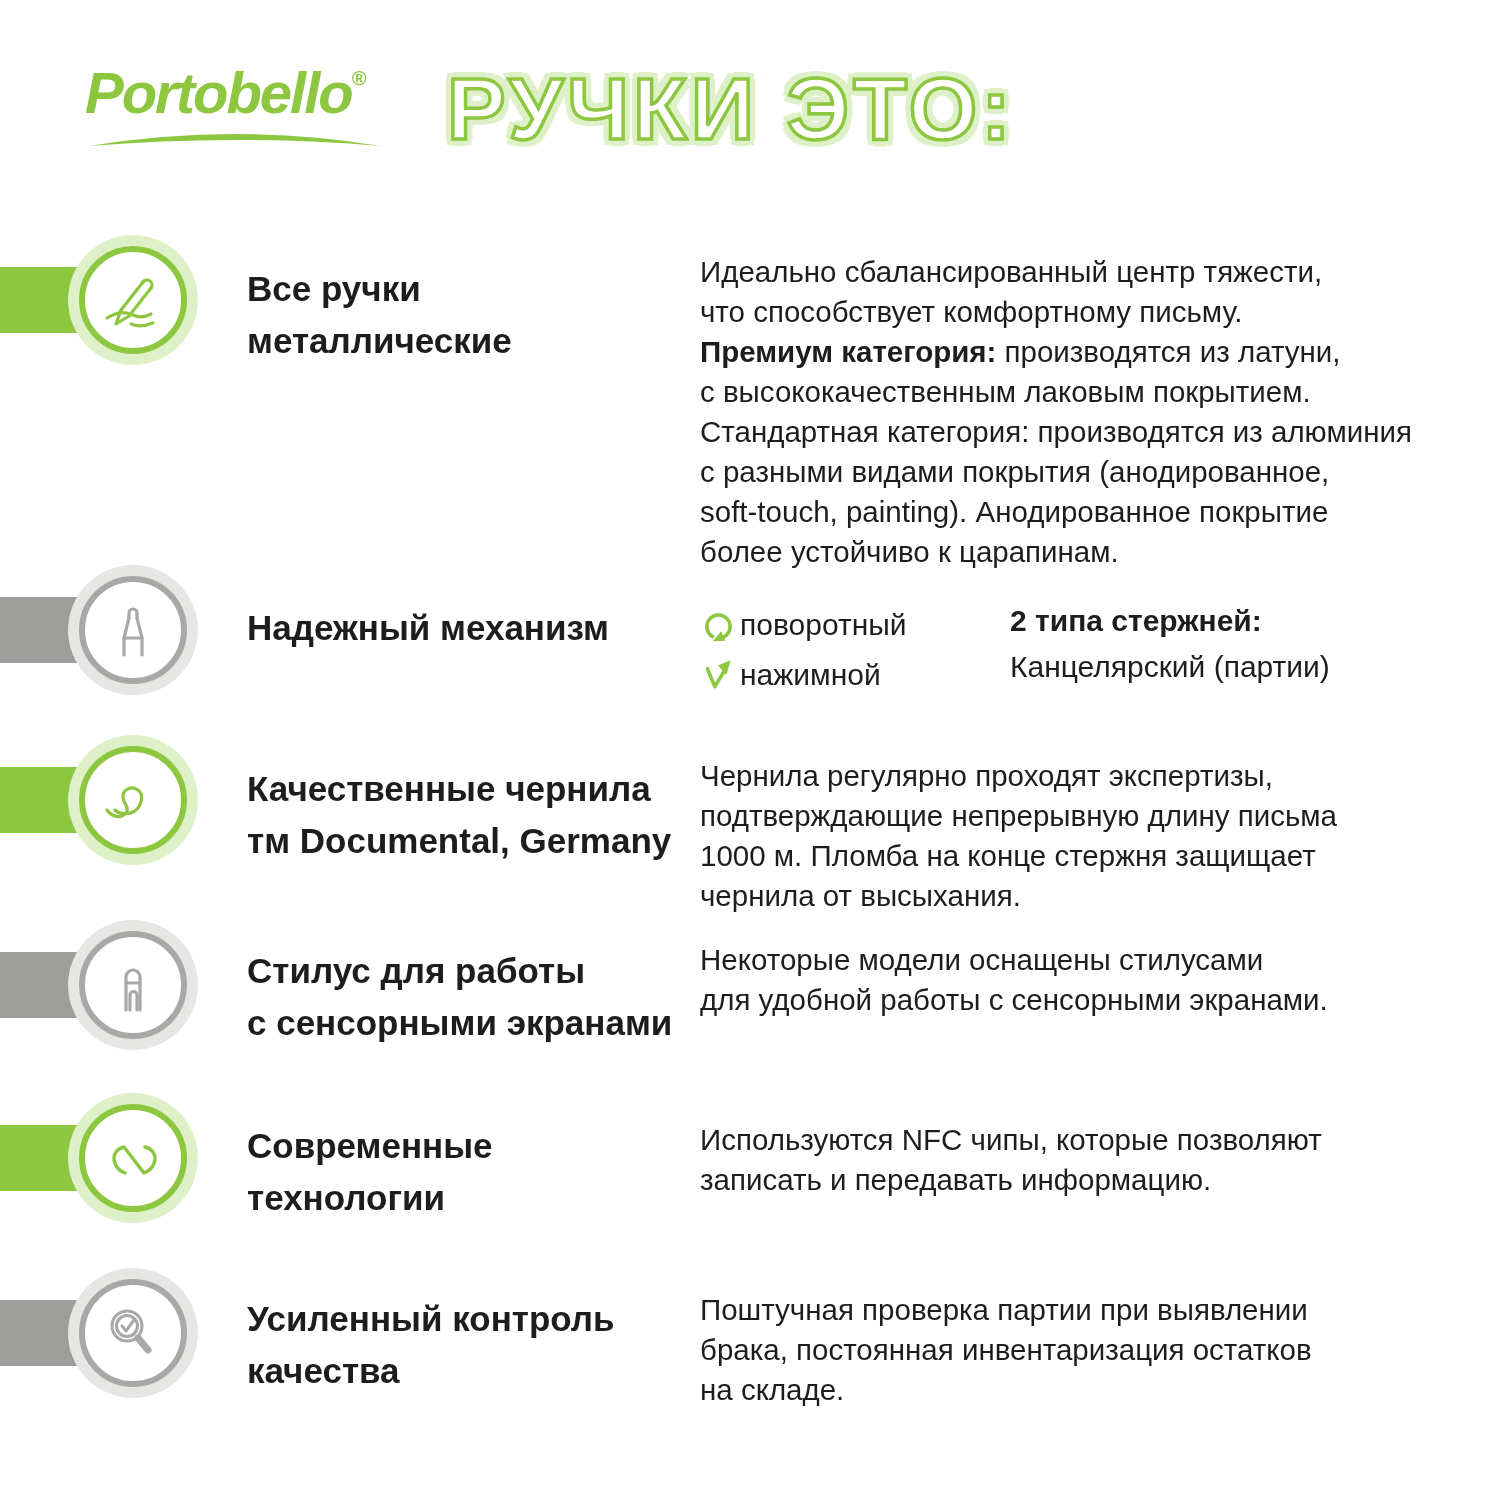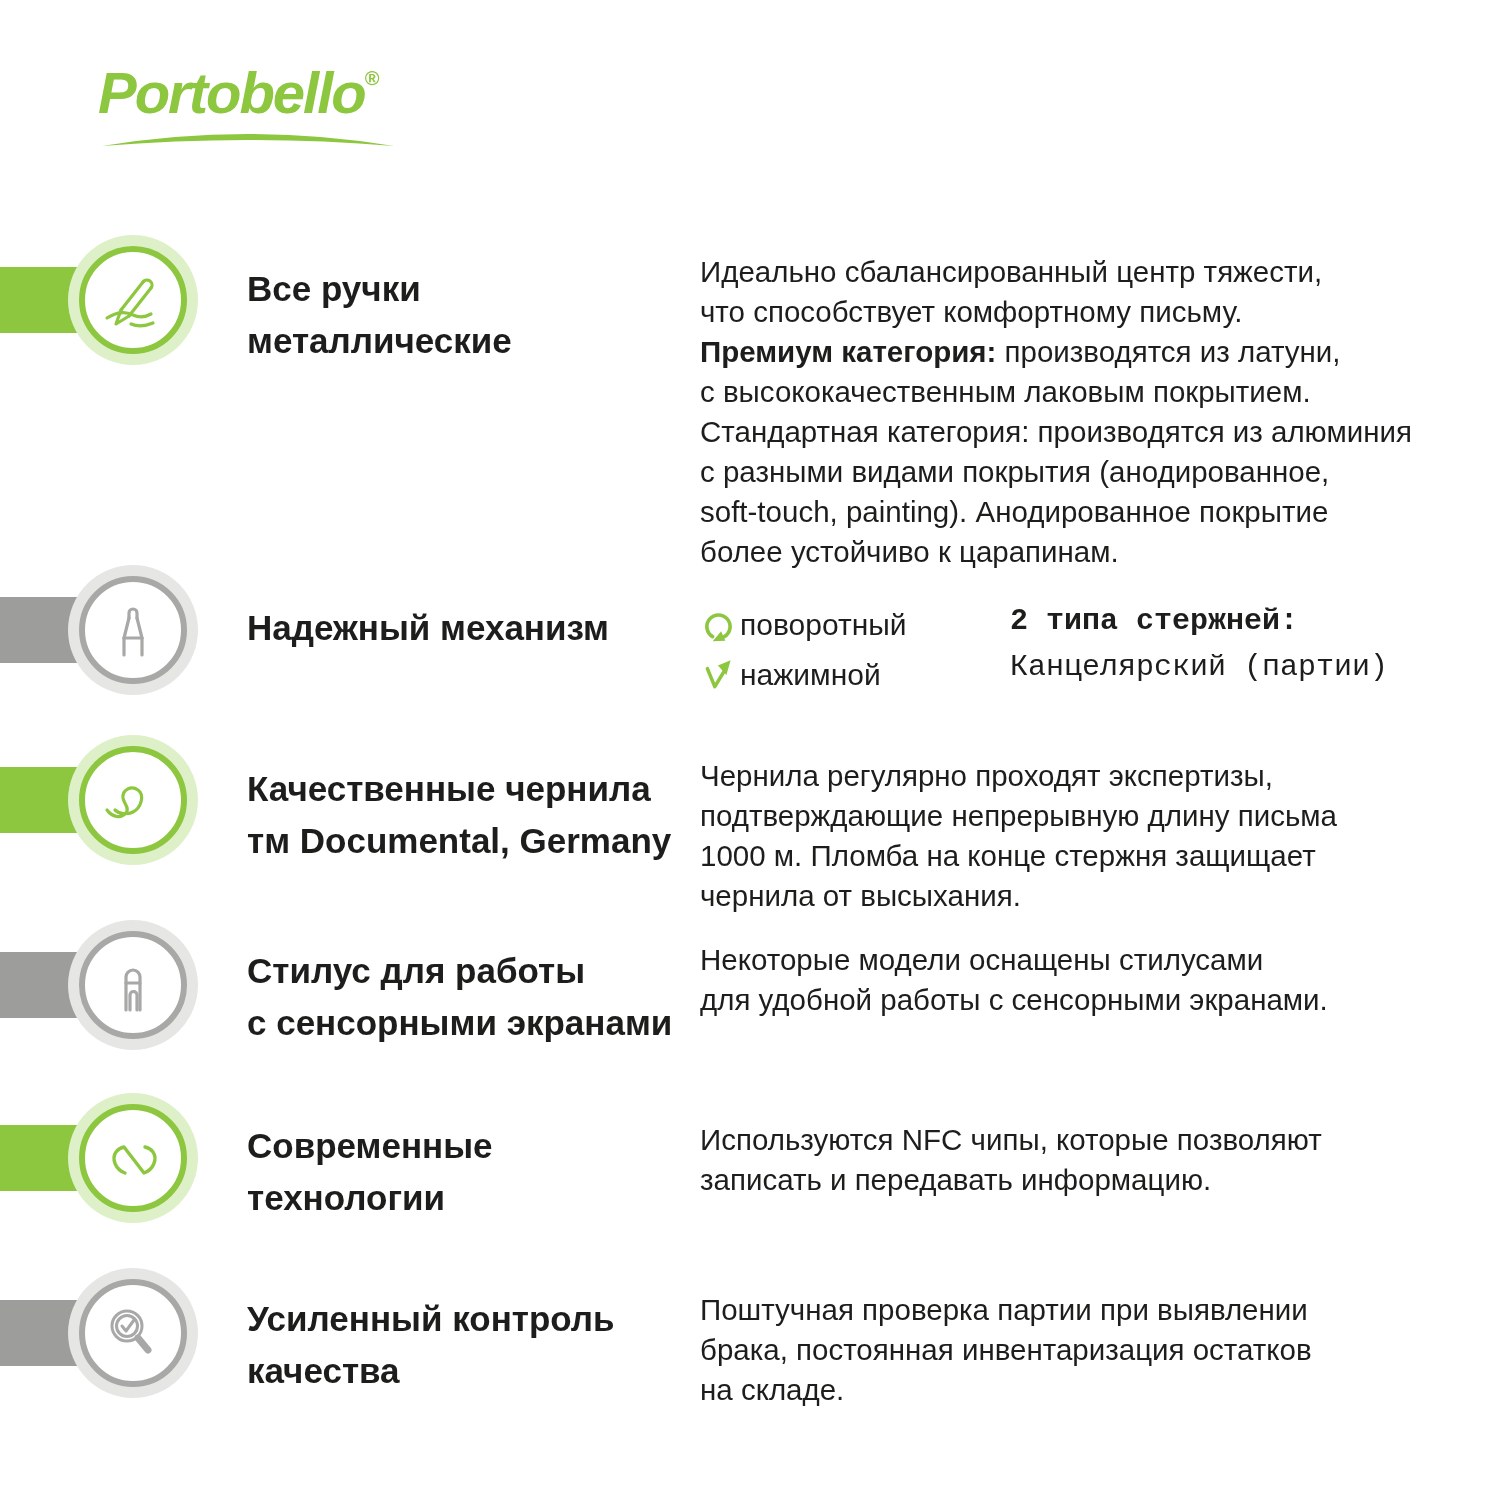--- a/index.html
+++ b/index.html
@@ -1,20 +1,20 @@
 <!DOCTYPE html>
 <html style="--green: #8DC63F; --green-halo: #DEF0C8; --gray: #9D9D9C; --gray-icon: #A8A8A7; --gray-halo: #E6E6E5;"><head>
 <meta charset="utf-8">
 <style>
   html,body{margin:0;padding:0;background:#ffffff;}
   body{width:1500px;height:1500px;font-family:"Liberation Sans",sans-serif;color:#1d1d1b;}
   .page{position:relative;width:1500px;height:1500px;overflow:hidden;background:#fff;}
 
   
-  .logo{position:absolute;left:98px;top:64px;width:310px;}
+  .logo{position:absolute;left:85px;top:64px;width:310px;}
   .logo-text{font-size:58px;font-weight:700;font-style:italic;color:var(--green);letter-spacing:-2px;line-height:1;}
   .logo-text sup{font-size:20px;font-style:normal;vertical-align:28px;letter-spacing:0;}
   .logo-swoosh{display:block;margin-top:6px;}
   .title{position:absolute;left:447px;top:58px;font-size:88px;font-weight:800;letter-spacing:4px;
          color:#ffffff;-webkit-text-stroke:3.5px var(--green);
          text-shadow:6px 6px 0 var(--green-halo),-6px 6px 0 var(--green-halo),6px -6px 0 var(--green-halo),
                      -6px -6px 0 var(--green-halo),0 7px 0 var(--green-halo),7px 0 0 var(--green-halo),
                      0 -7px 0 var(--green-halo),-7px 0 0 var(--green-halo);
          white-space:nowrap;}
 
@@ -35,34 +35,35 @@
            white-space:pre-line;color:#1d1d1b;margin-left:40px;}
   .body-text{position:absolute;left:700px;width:810px;font-size:29.5px;line-height:40px;
              white-space:pre-line;color:#1d1d1b;}
 
   
   .mech{position:absolute;left:700px;top:598px;width:790px;}
   .mech-opt{position:absolute;display:flex;align-items:center;gap:2px;color:var(--green);}
   .mech-opt .lbl{font-size:30px;color:#1d1d1b;white-space:nowrap;}
   .opt-0{top:8px;left:0;}
   .opt-1{top:58px;left:0;}
-  .refills{position:absolute;left:310px;top:0;font-size:30px;line-height:46px;color:#1d1d1b;font-family:Liberation Mono, monospace;}
+  .refills{position:absolute;left:310px;top:0;font-size:30px;line-height:46px;color:#1d1d1b;}
   .refills .rt{font-weight:700;}
 </style>
 </head>
 <body>
 
 <div class="page">
 
   <div class="logo">
     <div class="logo-text"><span>Portobello</span><sup>®</sup></div>
     <svg class="logo-swoosh" width="300" height="24" viewBox="0 0 300 24">
       <path d="M4 18 Q150 -6 296 18 Q150 6 4 18 Z" fill="#8DC63F"></path>
     </svg>
   </div>
+  <div class="title">РУЧКИ ЭТО:</div>
 
   <div class="row row-green">
     <div class="bar" style="top:267px"></div>
     <div class="halo" style="top:235px"></div>
     <div class="ring" style="top:246px">
       <svg width="64" height="64" viewBox="0 0 64 64" fill="none" stroke="currentColor" stroke-width="3.2" stroke-linecap="round" stroke-linejoin="round">
         <path d="M20 42 L42 14"></path>
         <path d="M28 48 L50 20"></path>
         <path d="M42 14 a5 5 0 0 1 8 6"></path>
         <path d="M20 42 L15 56 L28 48"></path>

